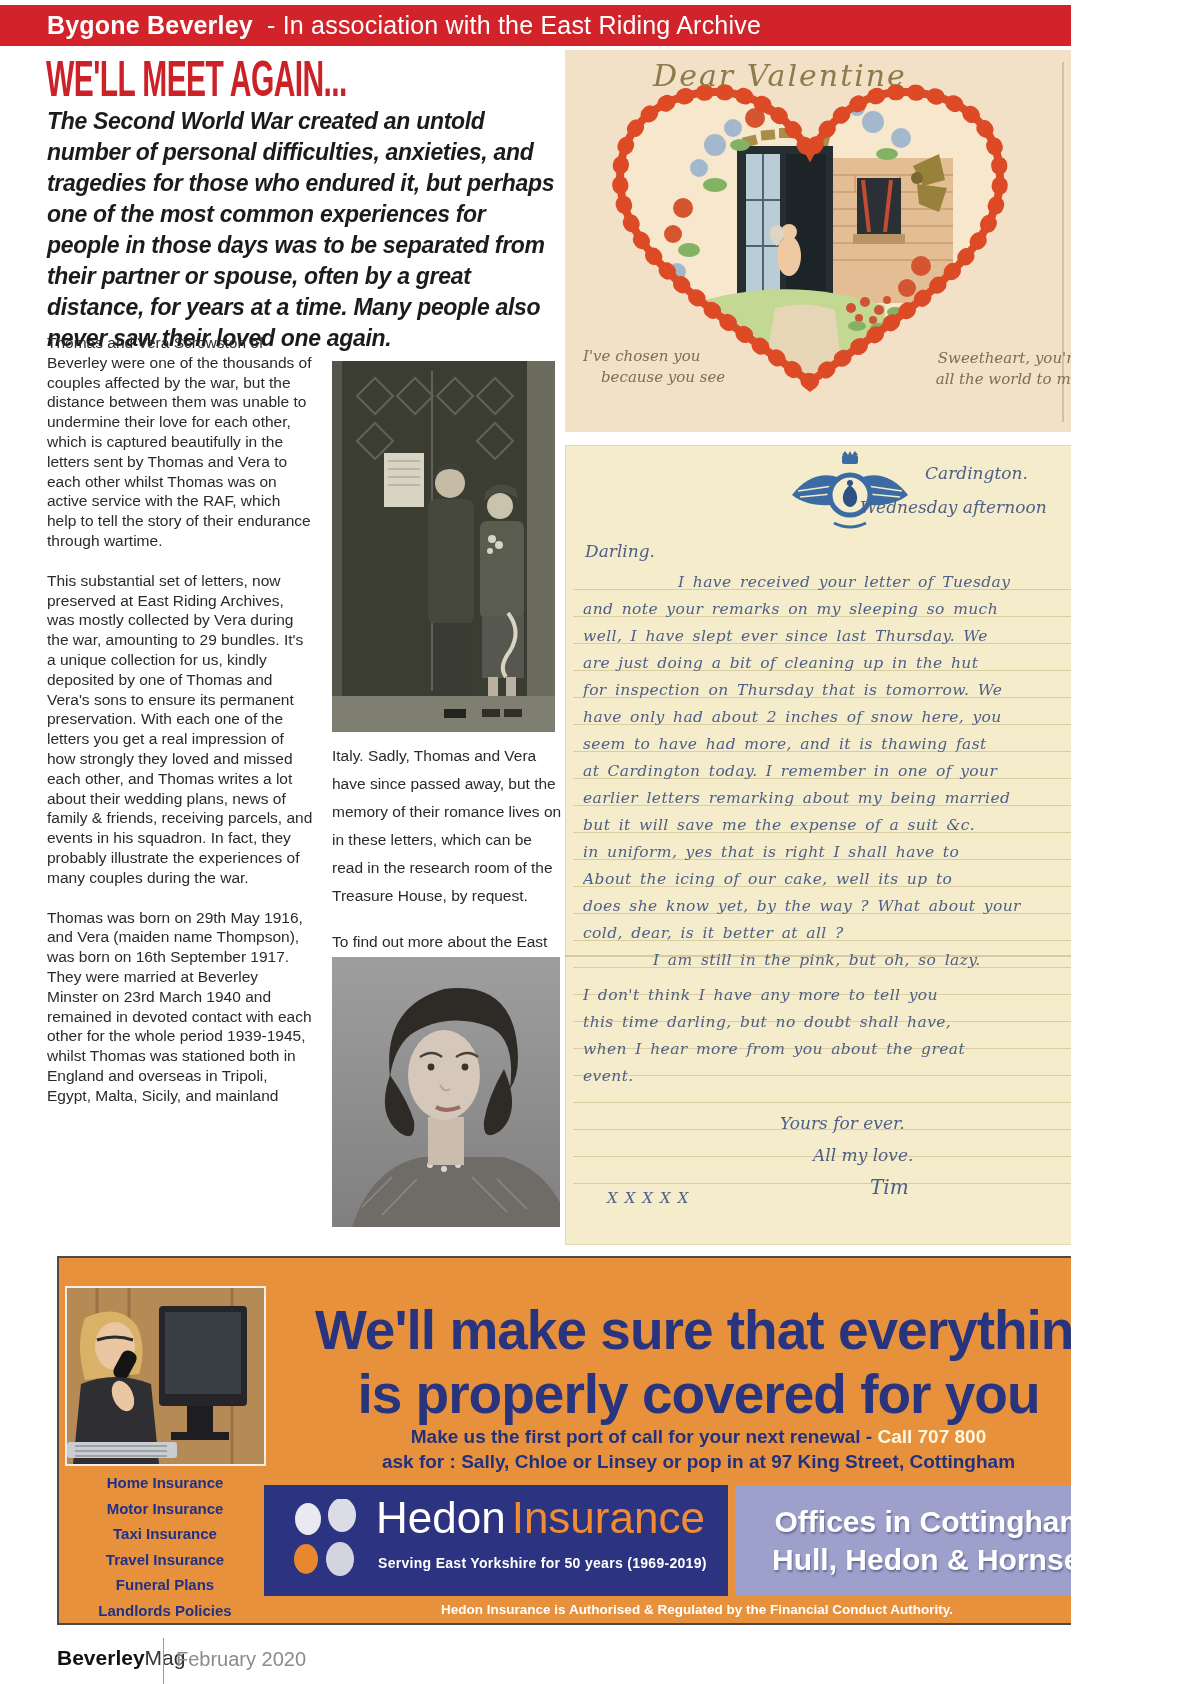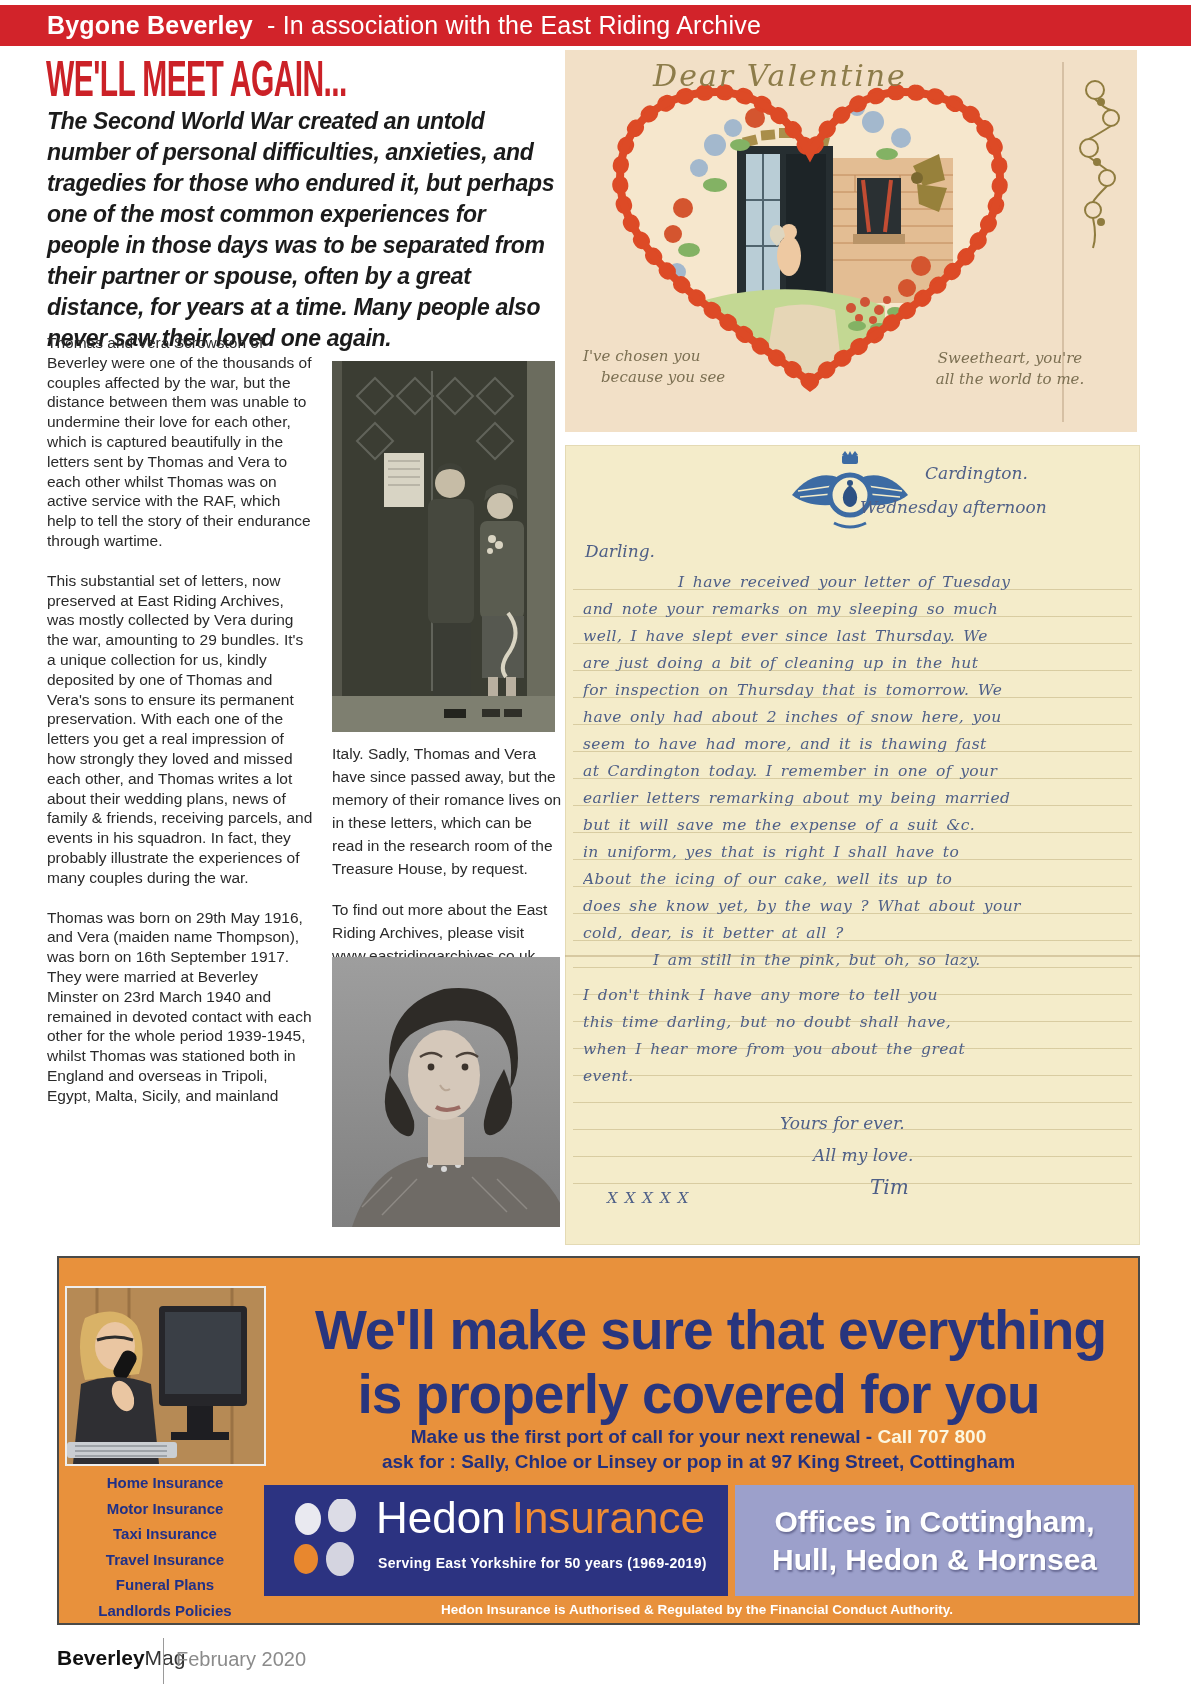--- a/index.html
+++ b/index.html
@@ -1,16 +1,16 @@
 <!DOCTYPE html>
 <html><head>
 <meta charset="utf-8">
 <style>
   html,body{margin:0;padding:0;background:#ffffff;}
-  .page{position:relative;width:1191px;height:1684px;background:#ffffff;overflow:hidden;
+  .page{position:relative;width:1071px;height:1684px;background:#ffffff;overflow:hidden;
         font-family:"Liberation Sans",sans-serif;}
   .abs{position:absolute;}
 
   
   .topbar{top:5px;left:0;width:1191px;height:41px;background:#d2232a;color:#fff;
           display:flex;align-items:center;}
   .topbar .inner{margin-left:47px;font-size:25px;letter-spacing:.2px;}
   .topbar .brand{font-weight:bold;}
   .topbar .tag{font-weight:300;margin-left:7px;}
 
@@ -18,21 +18,21 @@
   .headline{top:50px;left:46px;color:#cb2127;font-weight:bold;font-size:50px;
             transform:scaleX(.6);transform-origin:left top;letter-spacing:-1px;white-space:nowrap;}
 
   
   .intro{top:106px;left:47px;width:510px;font-style:italic;font-weight:bold;
          font-size:23px;line-height:31px;color:#1b1b1b;letter-spacing:-.3px;}
 
   
   .col1{top:333px;left:47px;width:266px;font-size:15.5px;line-height:19.8px;color:#2a2a2a;}
   .col1 p{margin:0 0 20px 0;}
-  .col2{top:742px;left:332px;width:232px;font-size:15.5px;line-height:23px;color:#2a2a2a;}
+  .col2{top:742px;left:332px;width:232px;font-size:15.5px;line-height:28px;color:#2a2a2a;}
   .col2 p{margin:0 0 18px 0;}
 
   
   .photo{display:block;}
   .wedding{top:361px;left:332px;width:223px;height:371px;}
   .portrait{top:957px;left:332px;width:228px;height:270px;}
 
   
   .valentine{top:50px;left:565px;width:572px;height:382px;background:#f4e3cb;}
   .valentine svg{position:absolute;top:0;left:0;}

